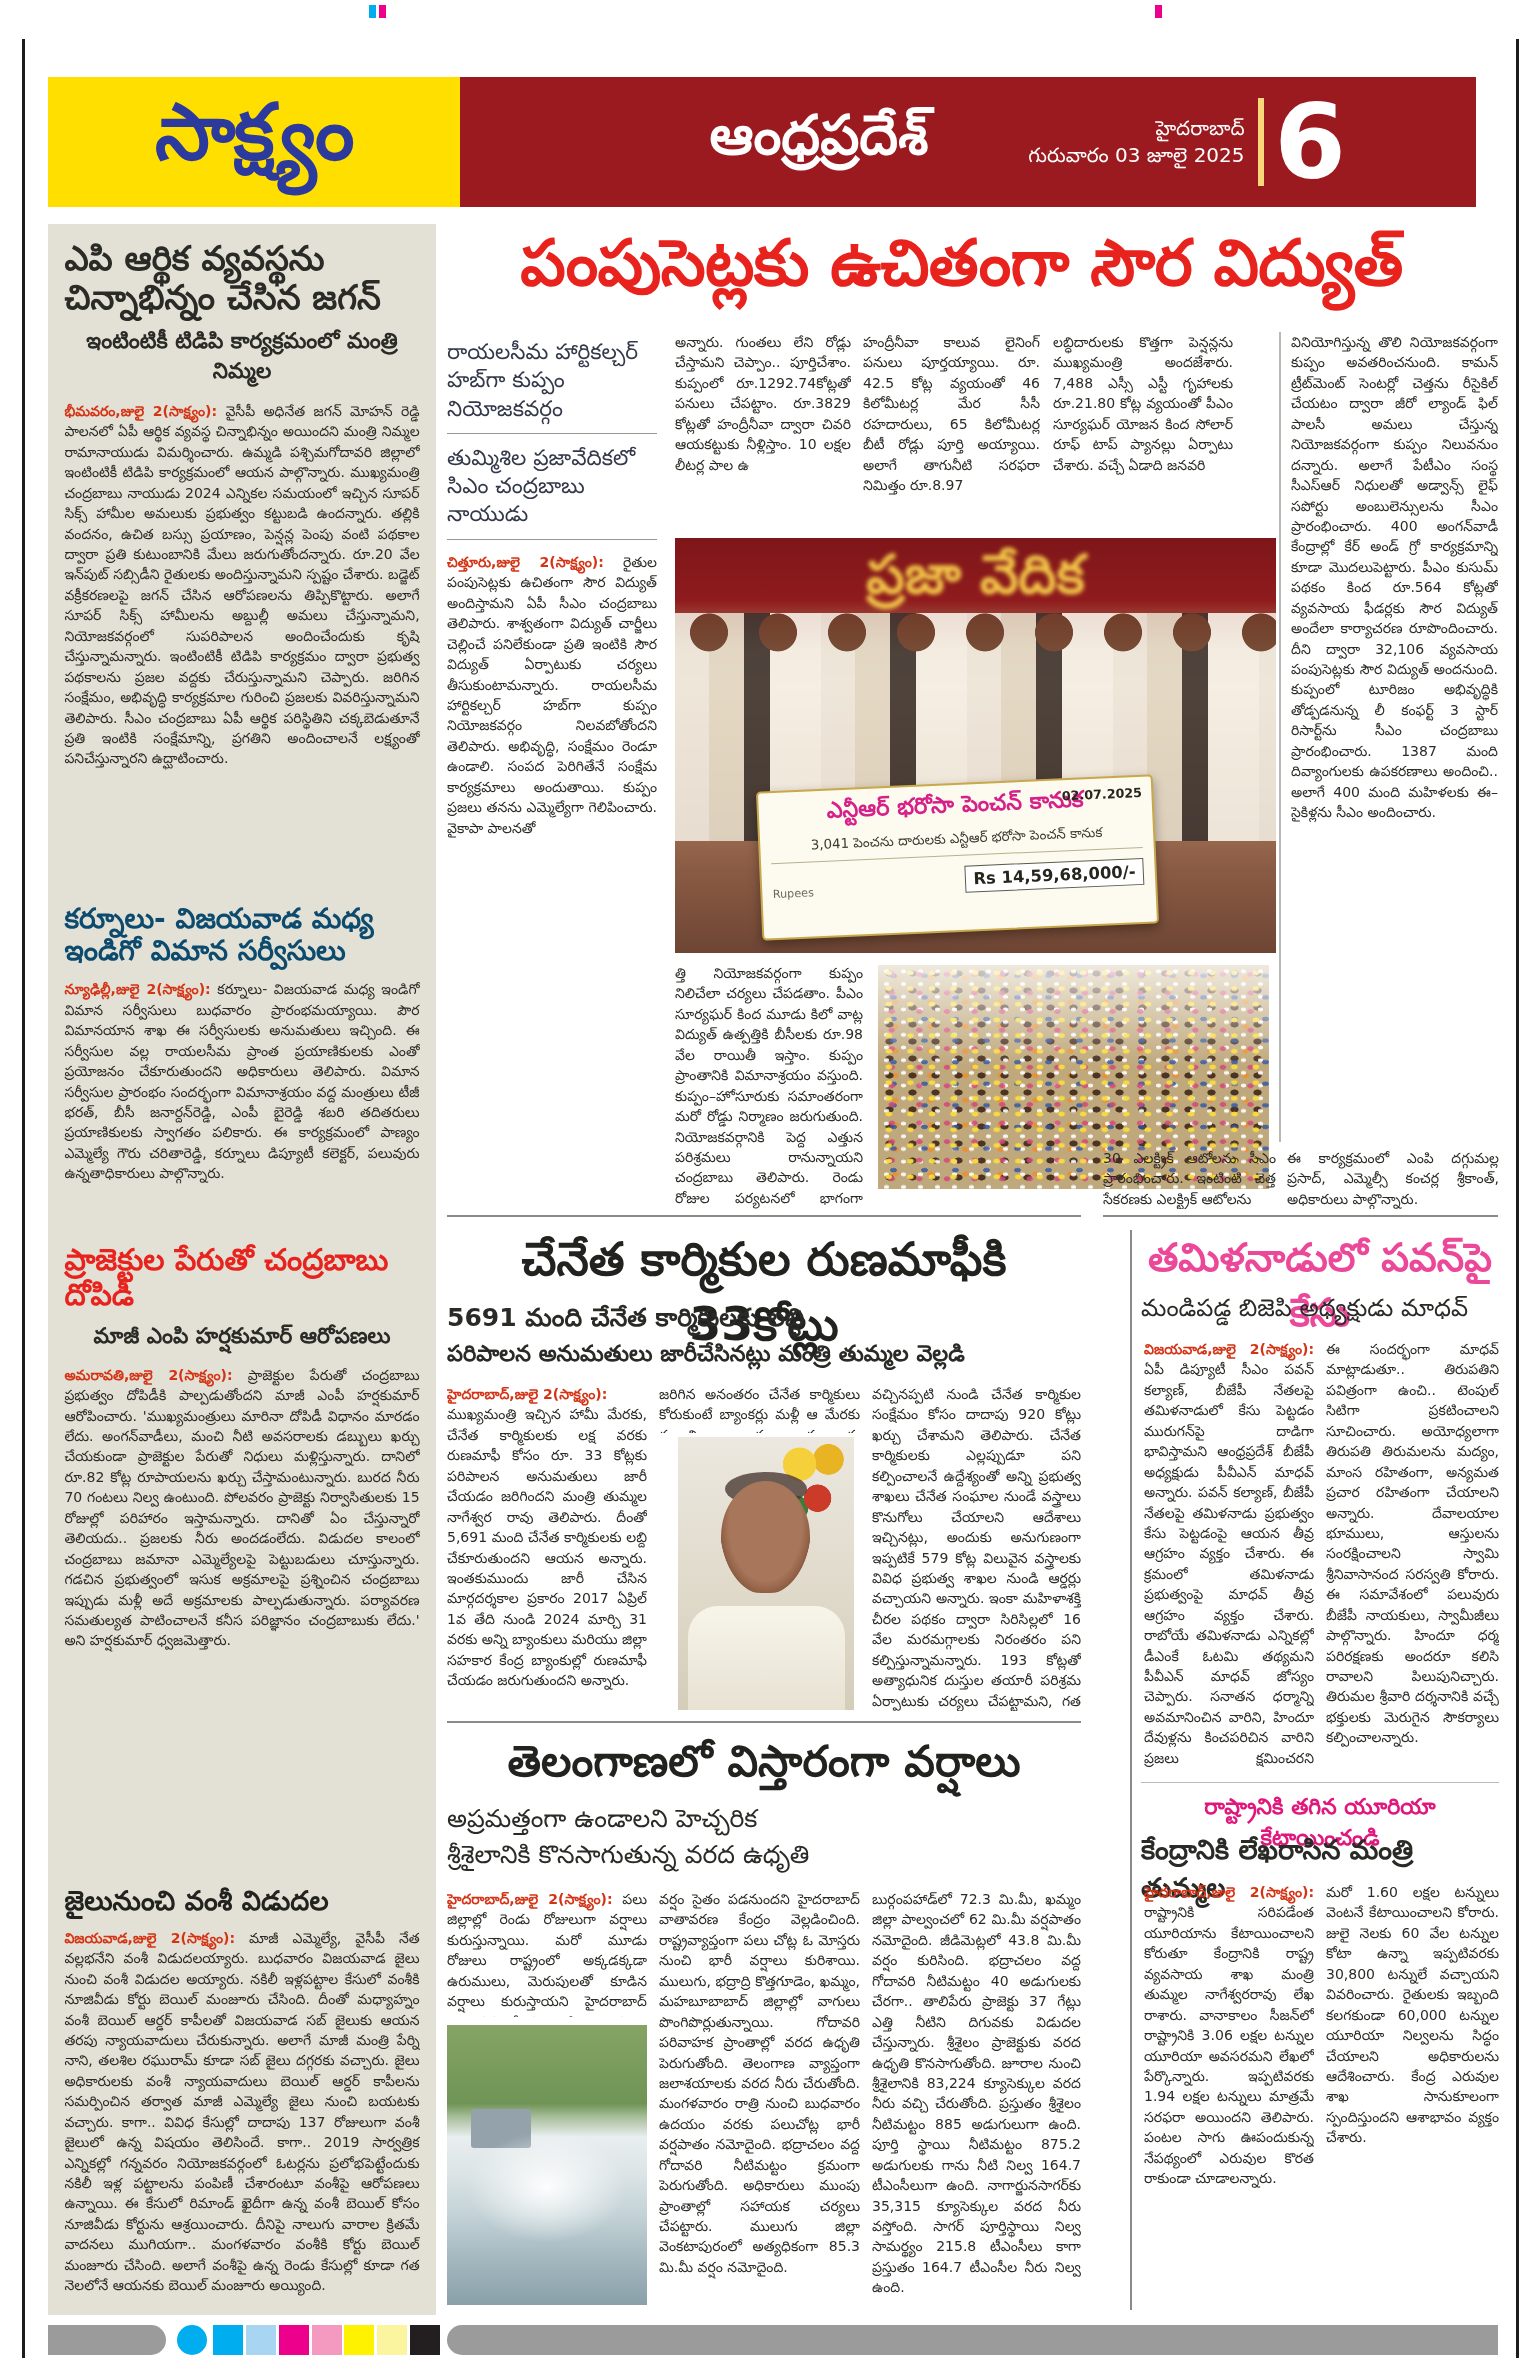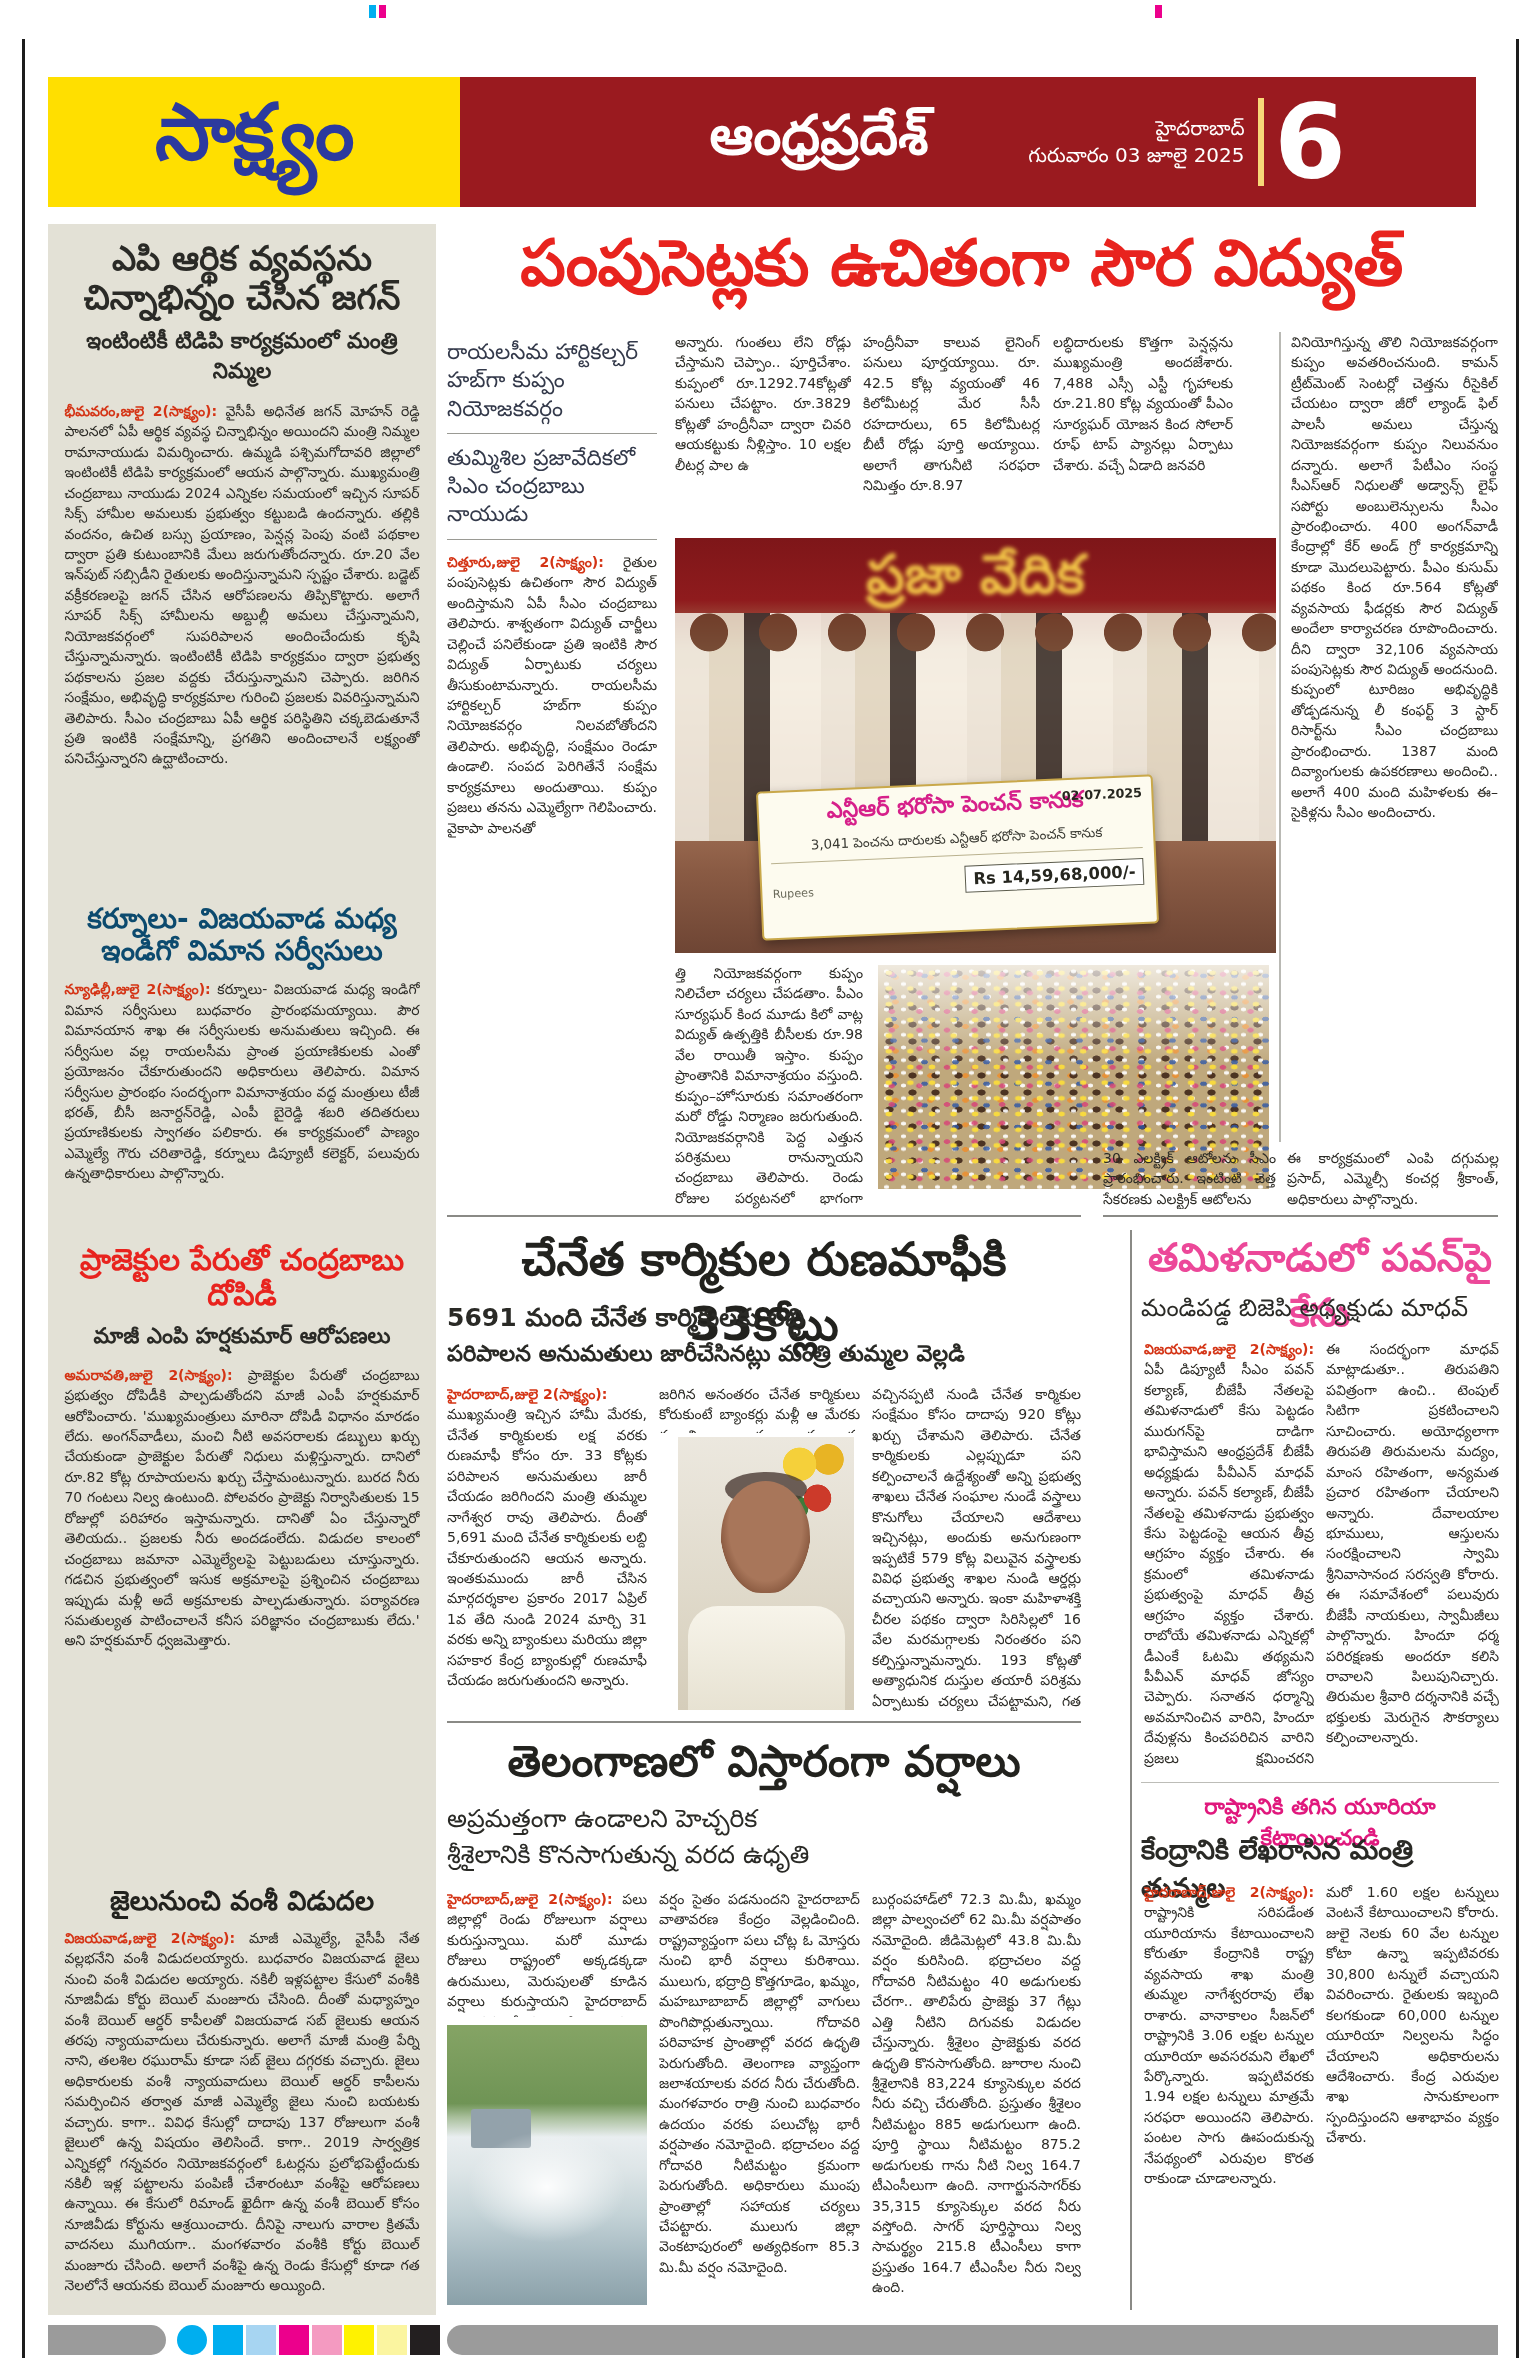--- a/index.html
+++ b/index.html
@@ -13,21 +13,21 @@
   .logo-text{color:#2c3a9e;font-size:78px;font-weight:bold;letter-spacing:-1.5px;}
   .red-band{flex:1;background:#9a1a1f;display:flex;align-items:center;position:relative;}
   .section-title{position:absolute;left:0;right:298px;text-align:center;color:#ffffff;font-size:55px;font-weight:bold;}
   .mast-right{position:absolute;right:130px;top:0;bottom:0;display:flex;align-items:center;}
   .city-date{text-align:right;color:#ffffff;line-height:1.35;font-size:20px;margin-right:13.4px;}
   .ybar{width:6px;height:88px;background:#f8d878;margin-right:10.4px;}
   .pagenum{color:#ffffff;font-size:103px;font-weight:bold;line-height:1;}
   
   .main-hd{position:absolute;left:447px;top:230px;width:1029px;text-align:center;color:#e8231e;
            font-size:64px;font-weight:bold;letter-spacing:-0.7px;line-height:1.05;}
-  .hd-k{font-weight:bold;text-align:center;line-height:1.15;}
+  .hd-k{font-weight:bold;line-height:1.15;}
   
   .bd{font-size:14px;line-height:1.46;text-align:justify;color:#2c2b26;overflow:hidden;}
   .dl{color:#d43415;font-weight:bold;}
   .rule-h{position:absolute;background:#8a8a86;height:1.5px;}
   .rule-v{position:absolute;background:#b9b9b4;width:1.5px;}
   
   .leftcol{position:absolute;left:48px;top:224px;width:388px;height:2091px;background:#e3e1d6;
            box-sizing:border-box;padding:15px 16.4px;overflow:hidden;}
   .leftcol .art{margin-bottom:28px;}
   .l-hd1{font-size:34px;color:#2a2a26;}

